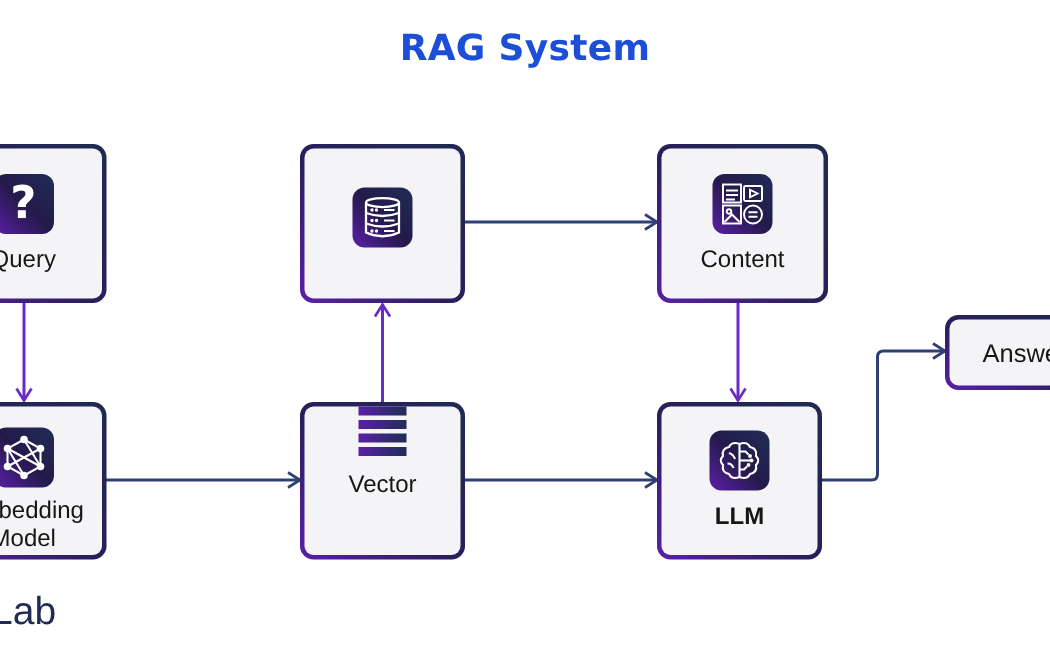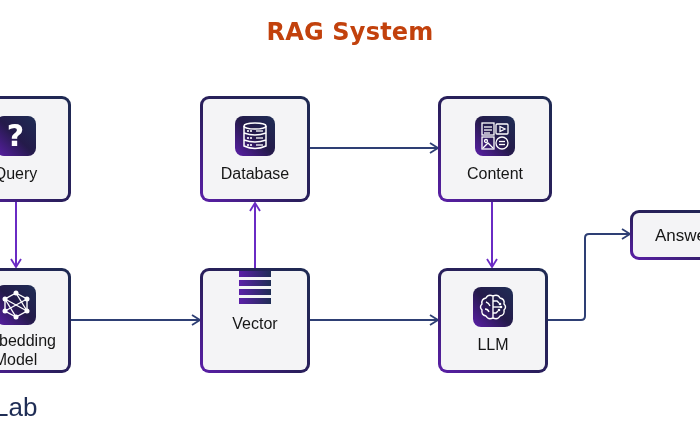--- a/index.html
+++ b/index.html
@@ -1,19 +1,19 @@
 <!DOCTYPE html>
 <html><head>
 <meta charset="utf-8">
 <style>
   html, body { margin:0; padding:0; }
   body { width:700px; height:431px; background:#ffffff; position:relative; overflow:hidden;
          font-family:"Liberation Sans", sans-serif; }
   .title { position:absolute; top:18px; left:0; width:700px; text-align:center;
-           font-family:"DejaVu Sans", sans-serif; font-weight:bold; font-size:24px; color:#c2410c; letter-spacing:0.2px; }
+           font-family:"DejaVu Sans", sans-serif; font-weight:bold; font-size:24px; color:#1d4ed8; letter-spacing:0.2px; }
   svg.wires { position:absolute; left:0; top:0; width:700px; height:431px; }
   .node { position:absolute; box-sizing:border-box; border-radius:9px; padding:3px;
           background:linear-gradient(to top right, #5b1fa8 0%, #2a1e5c 45%, #1e2a52 100%); }
   .node .inner { width:100%; height:100%; box-sizing:border-box; border-radius:6px; background:#f4f4f6;
                  display:flex; flex-direction:column; align-items:center; justify-content:center; }
   .icon-box { width:40px; height:40px; border-radius:8px;
               background:linear-gradient(to top right, #5b1fa8 0%, #241a4a 50%, #1f2d55 100%);
               display:flex; align-items:center; justify-content:center; margin-bottom:8px; }
   .label { font-size:16px; color:#161616; text-align:center; line-height:19px; white-space:nowrap; }
   .footer { position:absolute; left:-6px; top:392px; font-size:26px; color:#1f2d55; }
@@ -94,21 +94,20 @@
             <circle cx="7" cy="24" r="1.1"></circle>
             <circle cx="10" cy="24" r="1.1"></circle>
           </g>
         <g stroke="#fff" stroke-width="1.3">
             <line x1="15" y1="10" x2="22" y2="10"></line>
             <line x1="15" y1="17" x2="22" y2="17"></line>
             <line x1="15" y1="24" x2="22" y2="24"></line>
           </g>
       </svg>
     </div>
-    <div class="label">Database</div>
   </div>
 </div>
 
 <div class="node" style="left:200px; top:268px; width:110px; height:105px;">
   <div class="inner" style="justify-content:flex-start; ">
     <div style="width:32px; margin-bottom:10px;">
       <div style="height:6px; margin-bottom:3px; background:linear-gradient(to right,#5b1fa8,#1f2d55);"></div>
       <div style="height:6px; margin-bottom:3px; background:linear-gradient(to right,#5b1fa8,#1f2d55);"></div>
       <div style="height:6px; margin-bottom:3px; background:linear-gradient(to right,#5b1fa8,#1f2d55);"></div>
       <div style="height:6px; background:linear-gradient(to right,#5b1fa8,#1f2d55);"></div>
@@ -134,21 +133,21 @@
           <circle cx="22" cy="22" r="6"></circle>
           <line x1="19" y1="20.5" x2="25" y2="20.5"></line>
             <line x1="19" y1="23.5" x2="25" y2="23.5"></line>
         </g>
       </svg>
     </div>
     <div class="label">Content</div>
   </div>
 </div>
 
-<div class="node" style="left:438px; top:268px; width:110px; height:105px;">
+<div class="node" style="left:438px; top:268px; width:110px; height:105px;font-weight:bold;">
   <div class="inner">
     <div class="icon-box">
       <svg width="30" height="30" viewBox="0 0 30 30">
         <g stroke="#fff" stroke-width="1.4" fill="none">
           <path d="M15,4 Q10,2 8,6 Q3,7 4,12 Q1,15 4,18 Q3,23 8,24 Q10,28 15,26 Z"></path>
           <path d="M15,4 Q20,2 22,6 Q27,7 26,12 Q29,15 26,18 Q27,23 22,24 Q20,28 15,26"></path>
           <path d="M8,10 Q11,11 12,14"></path>
             <path d="M7,17 Q10,17 11,20"></path>
           <path d="M15,9 H19 L21,11"></path>
             <path d="M15,15 H22"></path>

